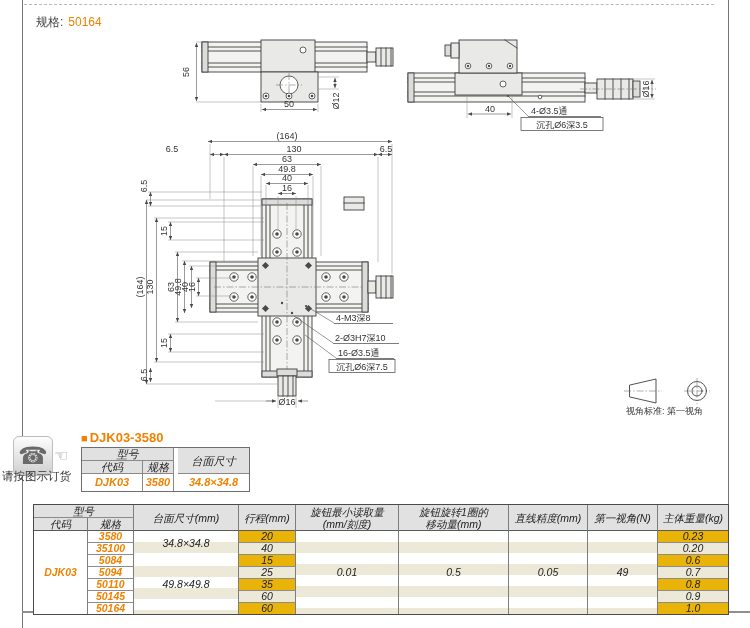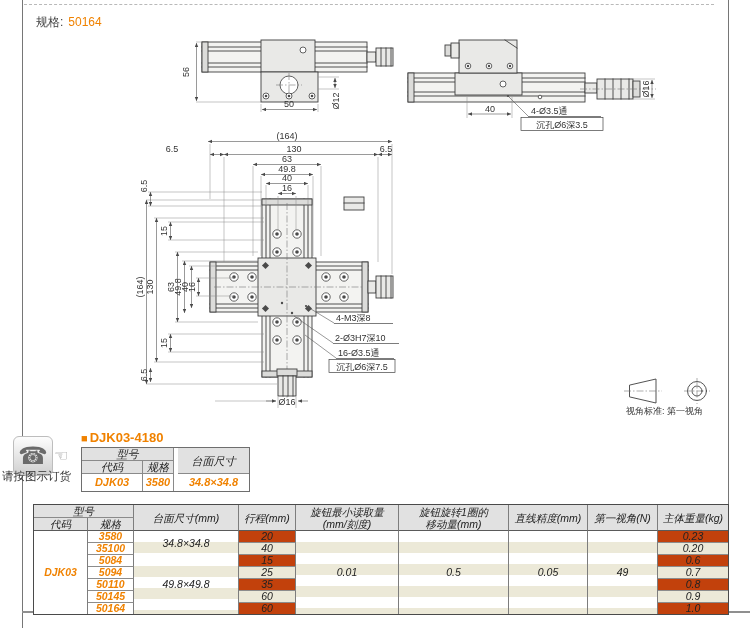--- a/index.html
+++ b/index.html
@@ -43,21 +43,21 @@
   .spec-table{position:absolute;left:33px;top:504px;width:694px;font-size:10.5px;color:#222;
     border:1px solid #4a4a4a;background:#fff;}
   .spec-table th{background:#e1e1e1;border-right:1px solid #7d7d7d;font-size:10.5px;}
   .spec-table .h1{height:13px;line-height:12px;border-bottom:1px solid #8a8a8a;}
   .spec-table .h2{height:26px;line-height:12px;border-bottom:1px solid #5a5a5a;}
   .spec-table .h2 span{display:block;line-height:12px;}
   .spec-table .hb{height:13px;line-height:12px;border-bottom:1px solid #5a5a5a;}
   .spec-table td{height:11px;line-height:11px;border-right:1px solid #7d7d7d;}
   .spec-table .code-cell{color:#f08200;font-weight:bold;background:#fff;}
   .spec-table .spec-cell{color:#f08200;font-weight:bold;background:#fff;border-bottom:1px solid #8c8c8c;}
-  .spec-table .val{border-bottom:1px solid #8c8c8c;background:#c2410c;}
+  .spec-table .val{border-bottom:1px solid #8c8c8c;background:#eab308;}
   .spec-table tr.alt .val{background:#ece9d8;}
   .spec-table .mcell{vertical-align:middle;
     background:repeating-linear-gradient(to bottom,#fff 0 11px,#ece9d8 11px 22px);}
   .spec-table tr.lastrow td{border-bottom:none;}
   .spec-table .lastcol{border-right:none;}
 </style>
 </head>
 <body>
 
 <div class="page">
@@ -266,21 +266,21 @@
       <path class="cl" d="M684 391H710M697 378V404"></path>
       <text class="st" x="626" y="414" font-size="10.5">视角标准: 第一视角</text>
     </g>
   </svg>
 
   <div class="phone-box">☎</div>
   <div class="hand">☜</div>
   <div class="order-text">请按图示订货</div>
 
   <div class="product-title">
-    <span class="bullet">■</span><span>DJK03-4180</span>
+    <span class="bullet">■</span><span>DJK03-3580</span>
   </div>
   <table class="mini-table">
     <colgroup>
         <col style="width:61px">
         <col style="width:31px">
         <col style="width:4px">
         <col style="width:71px">
       </colgroup>
     <tbody>
         <tr>

